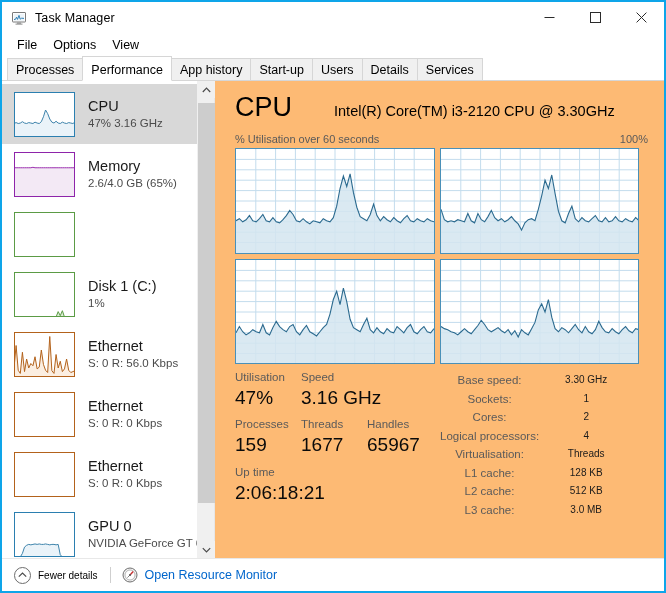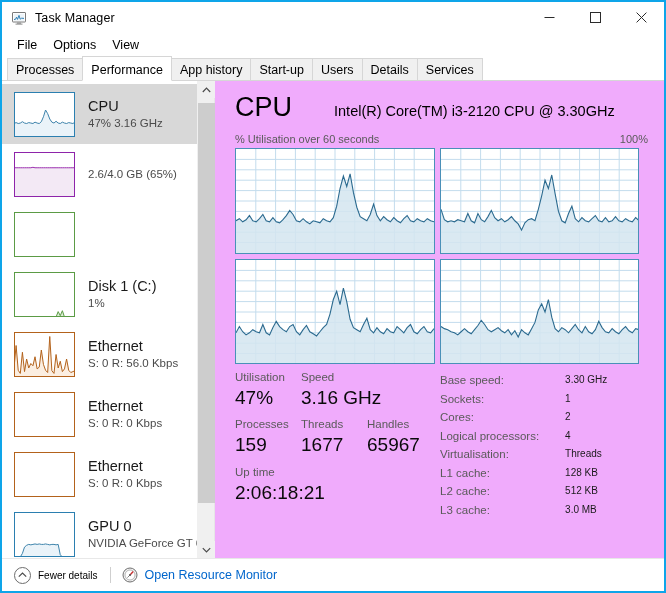--- a/index.html
+++ b/index.html
@@ -100,21 +100,21 @@
     border-bottom: 1px solid #ffffff;
     margin-bottom: -1px;
   }
 
   
   #body {
     flex: 1 1 auto;
     display: flex;
     min-height: 0;
     position: relative;
-    background: #f0abfc;
+    background: #fdba74;
   }
 
   
   #sidebar-wrap {
     width: 213px;
     min-width: 213px;
     position: relative;
     display: flex;
     background: #ffffff;
     border-right: 1px solid #e6e6e6;
@@ -265,20 +265,21 @@
   #uptime-block { margin-top: 6px; }
 
   #stats-right {
     margin-left: 0px;
     display: grid;
     grid-template-columns: auto auto;
     column-gap: 26px;
     row-gap: 0px;
     align-content: start;
     padding-top: 2px;
+    text-align: center;
   }
   .sr-lbl {
     font-size: 11.5px;
     color: #5a5a5a;
     line-height: 18.5px;
     white-space: nowrap;
   }
   .sr-val {
     font-size: 10px;
     color: #1a1a1a;
@@ -397,20 +398,21 @@
 
         <div class="side-item">
           <div class="thumb" id="th-memory">
               <svg width="61" height="45" viewBox="0 0 61 45">
                 <path d="M 0,45 L 0.00,15.75 L 2.10,15.75 L 4.21,15.75 L 6.31,15.75 L 8.41,15.75 L 10.52,15.75 L 12.62,15.75 L 14.72,15.75 L 16.83,15.75 L 18.93,15.30 L 21.03,15.75 L 23.14,15.75 L 25.24,15.75 L 27.34,15.75 L 29.45,15.75 L 31.55,15.75 L 33.66,15.75 L 35.76,15.75 L 37.86,15.75 L 39.97,15.75 L 42.07,15.75 L 44.17,15.75 L 46.28,15.75 L 48.38,15.75 L 50.48,15.75 L 52.59,15.75 L 54.69,15.75 L 56.79,15.75 L 58.90,15.75 L 61.00,15.75 L 61,45 Z" fill="#f3e9f5"></path>
                 <polyline points="0.00,15.75 2.10,15.75 4.21,15.75 6.31,15.75 8.41,15.75 10.52,15.75 12.62,15.75 14.72,15.75 16.83,15.75 18.93,15.30 21.03,15.75 23.14,15.75 25.24,15.75 27.34,15.75 29.45,15.75 31.55,15.75 33.66,15.75 35.76,15.75 37.86,15.75 39.97,15.75 42.07,15.75 44.17,15.75 46.28,15.75 48.38,15.75 50.48,15.75 52.59,15.75 54.69,15.75 56.79,15.75 58.90,15.75 61.00,15.75" fill="none" stroke="#9b2fae" stroke-width="1"></polyline>
                 <rect x="0.5" y="0.5" width="60" height="44" fill="none" stroke="#8e24aa" stroke-width="1"></rect>
               </svg>
             </div>
           <div class="side-text">
+            <div class="side-title">Memory</div>
             <div class="side-sub">2.6/4.0 GB (65%)</div>
           </div>
         </div>
 
         <div class="side-item">
           <div class="thumb" id="th-disk0">
               <svg width="61" height="45" viewBox="0 0 61 45">
                 <polyline points="0.00,45.00 2.10,45.00 4.21,45.00 6.31,45.00 8.41,45.00 10.52,45.00 12.62,45.00 14.72,45.00 16.83,45.00 18.93,45.00 21.03,45.00 23.14,45.00 25.24,45.00 27.34,45.00 29.45,45.00 31.55,45.00 33.66,45.00 35.76,45.00 37.86,45.00 39.97,45.00 42.07,45.00 44.17,45.00 46.28,45.00 48.38,45.00 50.48,45.00 52.59,45.00 54.69,45.00 56.79,45.00 58.90,45.00 61.00,45.00" fill="none" stroke="#5b9b45" stroke-width="1"></polyline>
                 <rect x="0.5" y="0.5" width="60" height="44" fill="none" stroke="#5b9b45" stroke-width="1"></rect>
               </svg>

